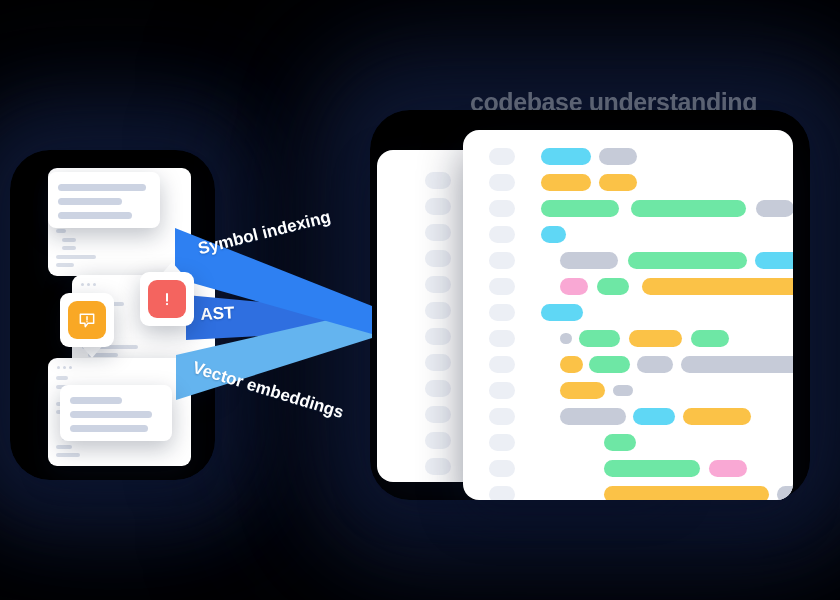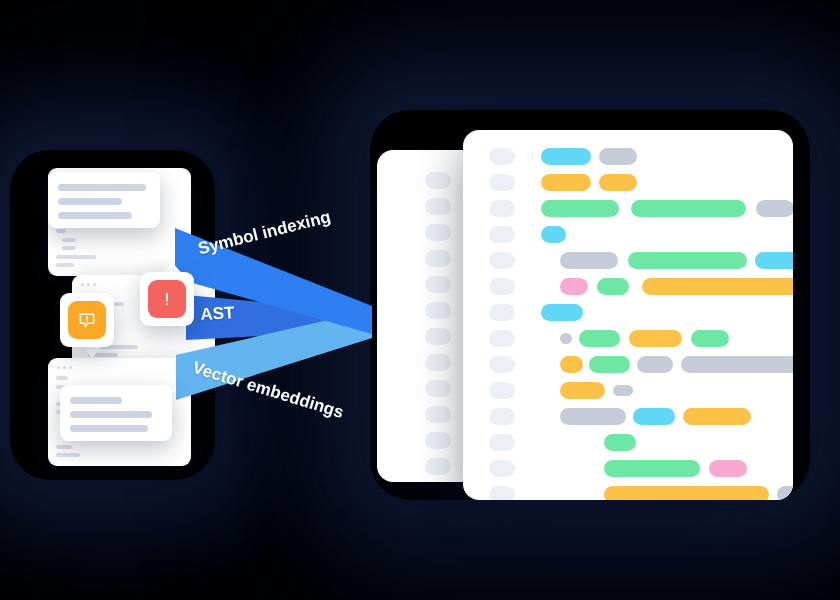--- a/index.html
+++ b/index.html
@@ -59,20 +59,21 @@
     background:linear-gradient(90deg,rgba(255,255,255,0) 40%,rgba(255,255,255,.82) 72%,#fff 100%);}
 </style>
 </head>
 <body>
 
 <div id="stage">
 
   <div class="halo halo-left"></div>
   <div class="halo halo-right"></div>
 
+  <div class="cut-heading">codebase understanding</div>
 
   <div class="panel" id="panel-back" style="left: 377px; top: 150px; width: 292px; height: 332px;">
       <div class="row" style="left: 0px; top: 22px; width: 292px;">
         <div class="gutter" style="left: 48px; background: rgb(236, 239, 245);"></div>
         <div class="tok" style="left: 103px; width: 62px; background: rgb(110, 231, 165);"></div>
       </div>
       <div class="row" style="left: 0px; top: 48px; width: 292px;">
         <div class="gutter" style="left: 48px; background: rgb(236, 239, 245);"></div>
         <div class="tok" style="left: 103px; width: 62px; background: rgb(251, 194, 71);"></div>
       </div>

